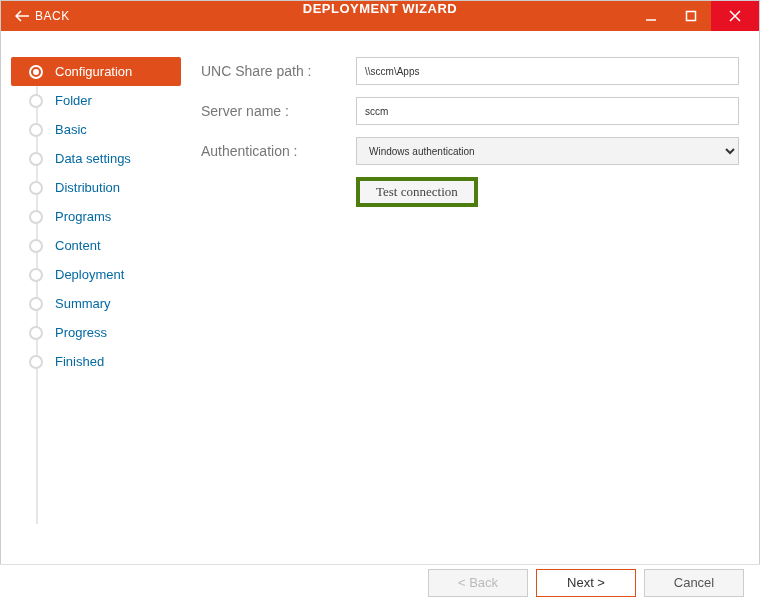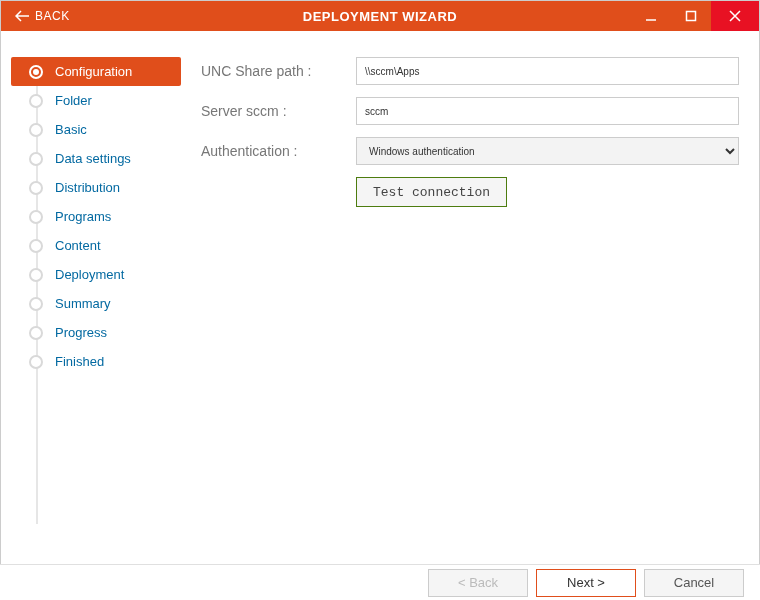--- a/index.html
+++ b/index.html
@@ -11,21 +11,20 @@
     width: 760px;
     height: 600px;
     overflow: hidden;
     border: 1px solid #ccc;
   }
   .titlebar {
     height: 30px;
     background: #e04e1b;
     color: #fff;
     display: flex;
-    align-items: center;
     position: relative;
   }
   .back-btn {
     display: flex;
     align-items: center;
     padding: 0 14px;
     height: 100%;
     cursor: pointer;
     font-size: 12px;
     letter-spacing: 0.5px;
@@ -142,24 +141,24 @@
     font-size: 10px;
     color: #333;
     background: #fff;
   }
   .form-input select {
     background: #f3f3f3;
   }
   .test-btn {
     height: 30px;
     padding: 0 16px;
-    border: 1px solid #4d7c0f;
+    border: 4px solid #4d7c0f;
     background: #f5f5f5;
     color: #444;
-    font-family: Liberation Mono, monospace;
+    font-family: Liberation Serif, serif;
     font-size: 13px;
     cursor: pointer;
   }
   .footer {
     position: absolute;
     bottom: 0;
     left: 0;
     right: 0;
     height: 36px;
     border-top: 1px solid #e0e0e0;
@@ -271,21 +270,21 @@
   </div>
 
   <div class="form-area">
     <div class="form-row">
       <div class="form-label">UNC Share path :</div>
       <div class="form-input">
         <input type="text" value="\\sccm\Apps" style="">
       </div>
     </div>
     <div class="form-row">
-      <div class="form-label">Server sccm :</div>
+      <div class="form-label">Server name :</div>
       <div class="form-input">
         <input type="text" value="sccm" style="">
       </div>
     </div>
     <div class="form-row">
       <div class="form-label">Authentication :</div>
       <div class="form-input">
         <select>
           <option>Windows authentication</option>
         </select>

